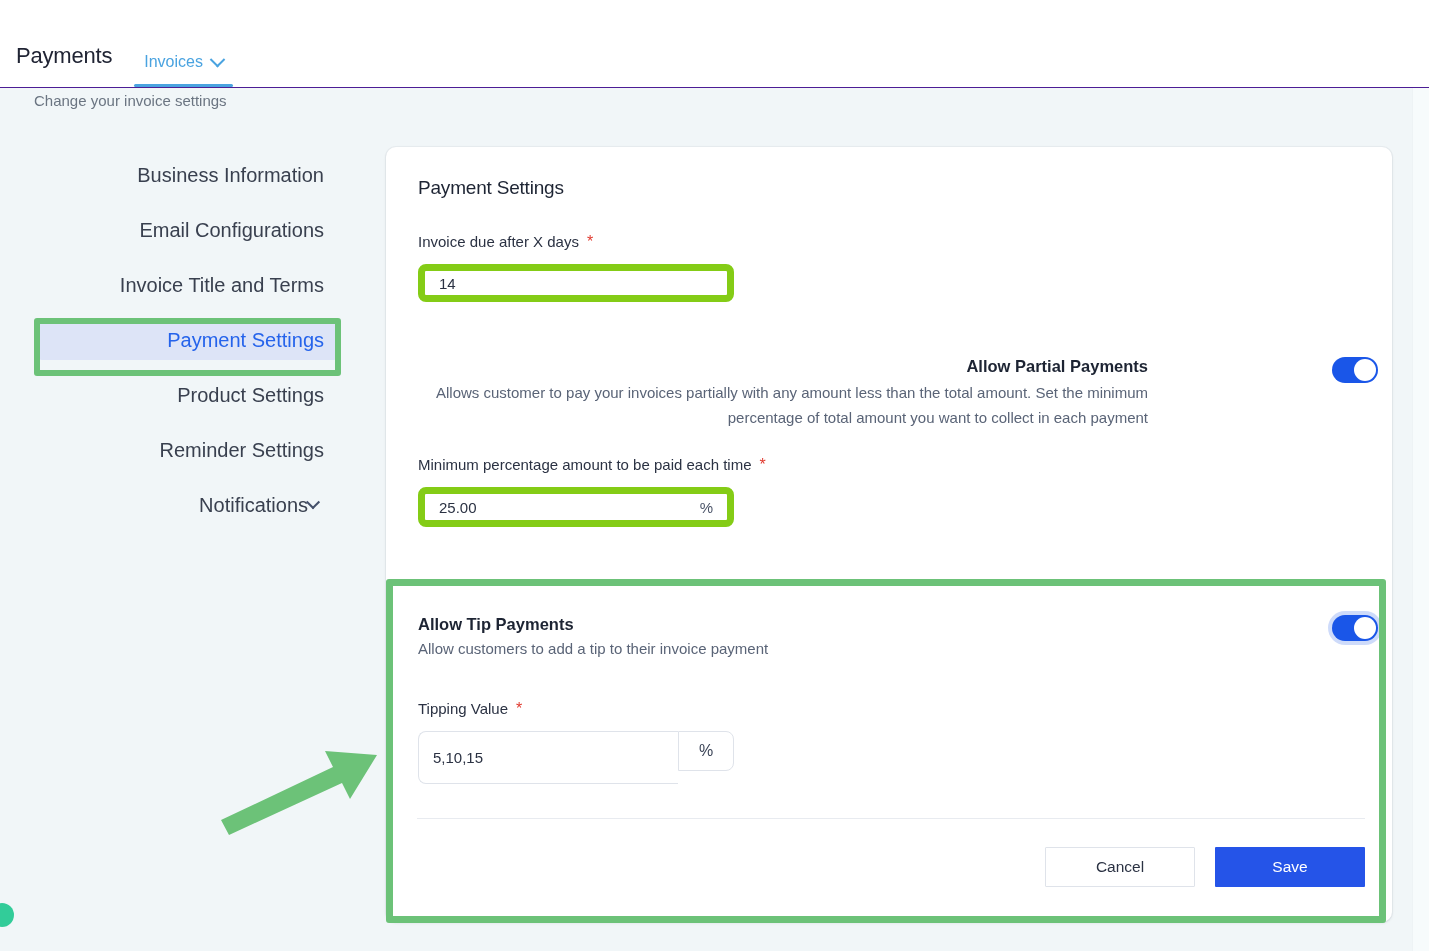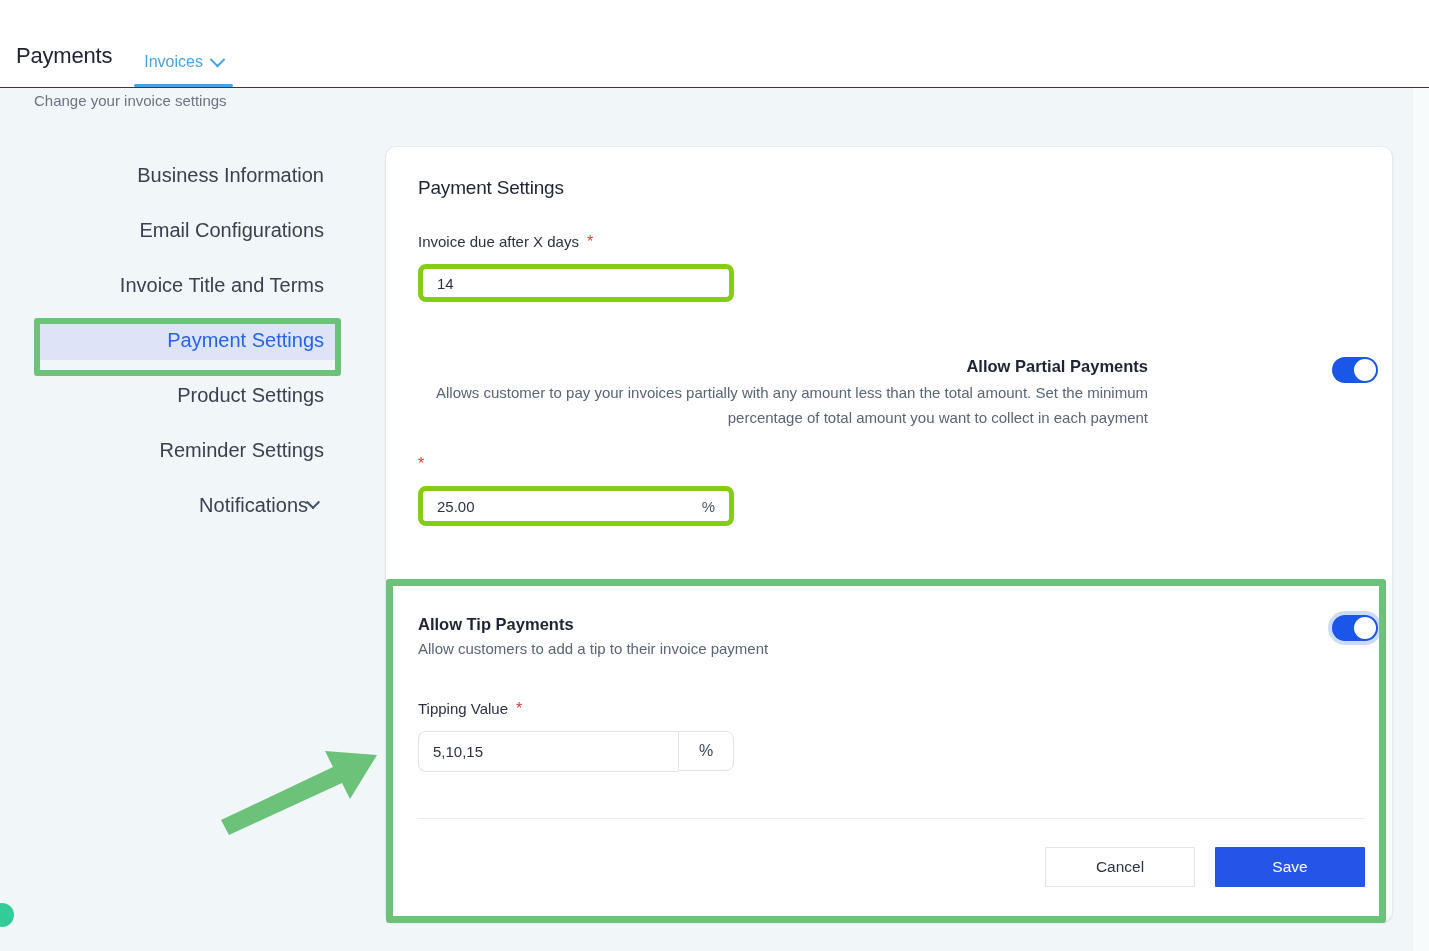--- a/index.html
+++ b/index.html
@@ -87,21 +87,21 @@
     position: absolute; left: 32px; top: 30px;
     font-size: 19px; color: #1d2433; font-weight: 400; letter-spacing: -0.2px;
   }
 
   .field-label {
     font-size: 15px; color: #2b3243; display: flex; align-items: center; gap: 8px;
   }
   .req { color: #e03a2f; font-size: 16px; line-height: 1; }
 
   .input {
-    height: 38px; border: 5px solid #84cc16; border-radius: 8px;
+    height: 38px; border: 7px solid #84cc16; border-radius: 8px;
     background: #fff; display: flex; align-items: center;
     font-size: 15px; color: #2b3243; padding: 0 14px;
   }
   .input .val { flex: 1; }
   .input .suffix { color: #4b5468; font-size: 15px; padding-left: 8px; }
 
   
   .sec-partial { position: absolute; left: 418px; top: 233px; width: 960px; }
   .due-input { width: 316px; margin-top: 14px; }
 
@@ -117,21 +117,21 @@
   }
   .toggle .knob {
     position: absolute; right: 2px; top: 2px; width: 22px; height: 22px;
     border-radius: 50%; background: #ffffff;
   }
   .toggle.focus { box-shadow: 0 0 0 4px rgba(110,150,240,0.34); }
 
   
   .input-group { display: flex; align-items: stretch; width: 316px; margin-top: 14px; }
   .input-group .main {
-    flex: 1; height: 41px; border: 1px solid #dfe3ea; border-right: none;
+    flex: 1; height: 53px; border: 1px solid #dfe3ea; border-right: none;
     border-radius: 8px 0 0 8px; background: #fff; display: flex; align-items: center;
     padding: 0 14px; font-size: 15px; color: #2b3243;
   }
   .input-group .suffix-box {
     width: 56px; height: 40px; border: 1px solid #dfe3ea;
     border-radius: 0 8px 8px 0; background: #fff;
     display: flex; align-items: center; justify-content: center;
     font-size: 16px; color: #3b4457;
   }
 
@@ -233,20 +233,21 @@
         <div class="block-head">Allow Partial Payments</div>
         <div class="block-desc">Allows customer to pay your invoices partially with any amount less than the total amount. Set the minimum percentage of total amount you want to collect in each payment</div>
       </div>
       <div class="toggle">
         <span class="knob"></span>
       </div>
     </div>
 
     <div style="margin-top:26px;">
       <div class="field-label">
+        <span>Minimum percentage amount to be paid each time</span>
         <span class="req">*</span>
       </div>
       <div class="input due-input" style="height:40px;">
         <span class="val">25.00</span>
         <span class="suffix">%</span>
       </div>
     </div>
   </div>
 
   <div style="position:absolute;left:418px;top:615px;width:960px;">

